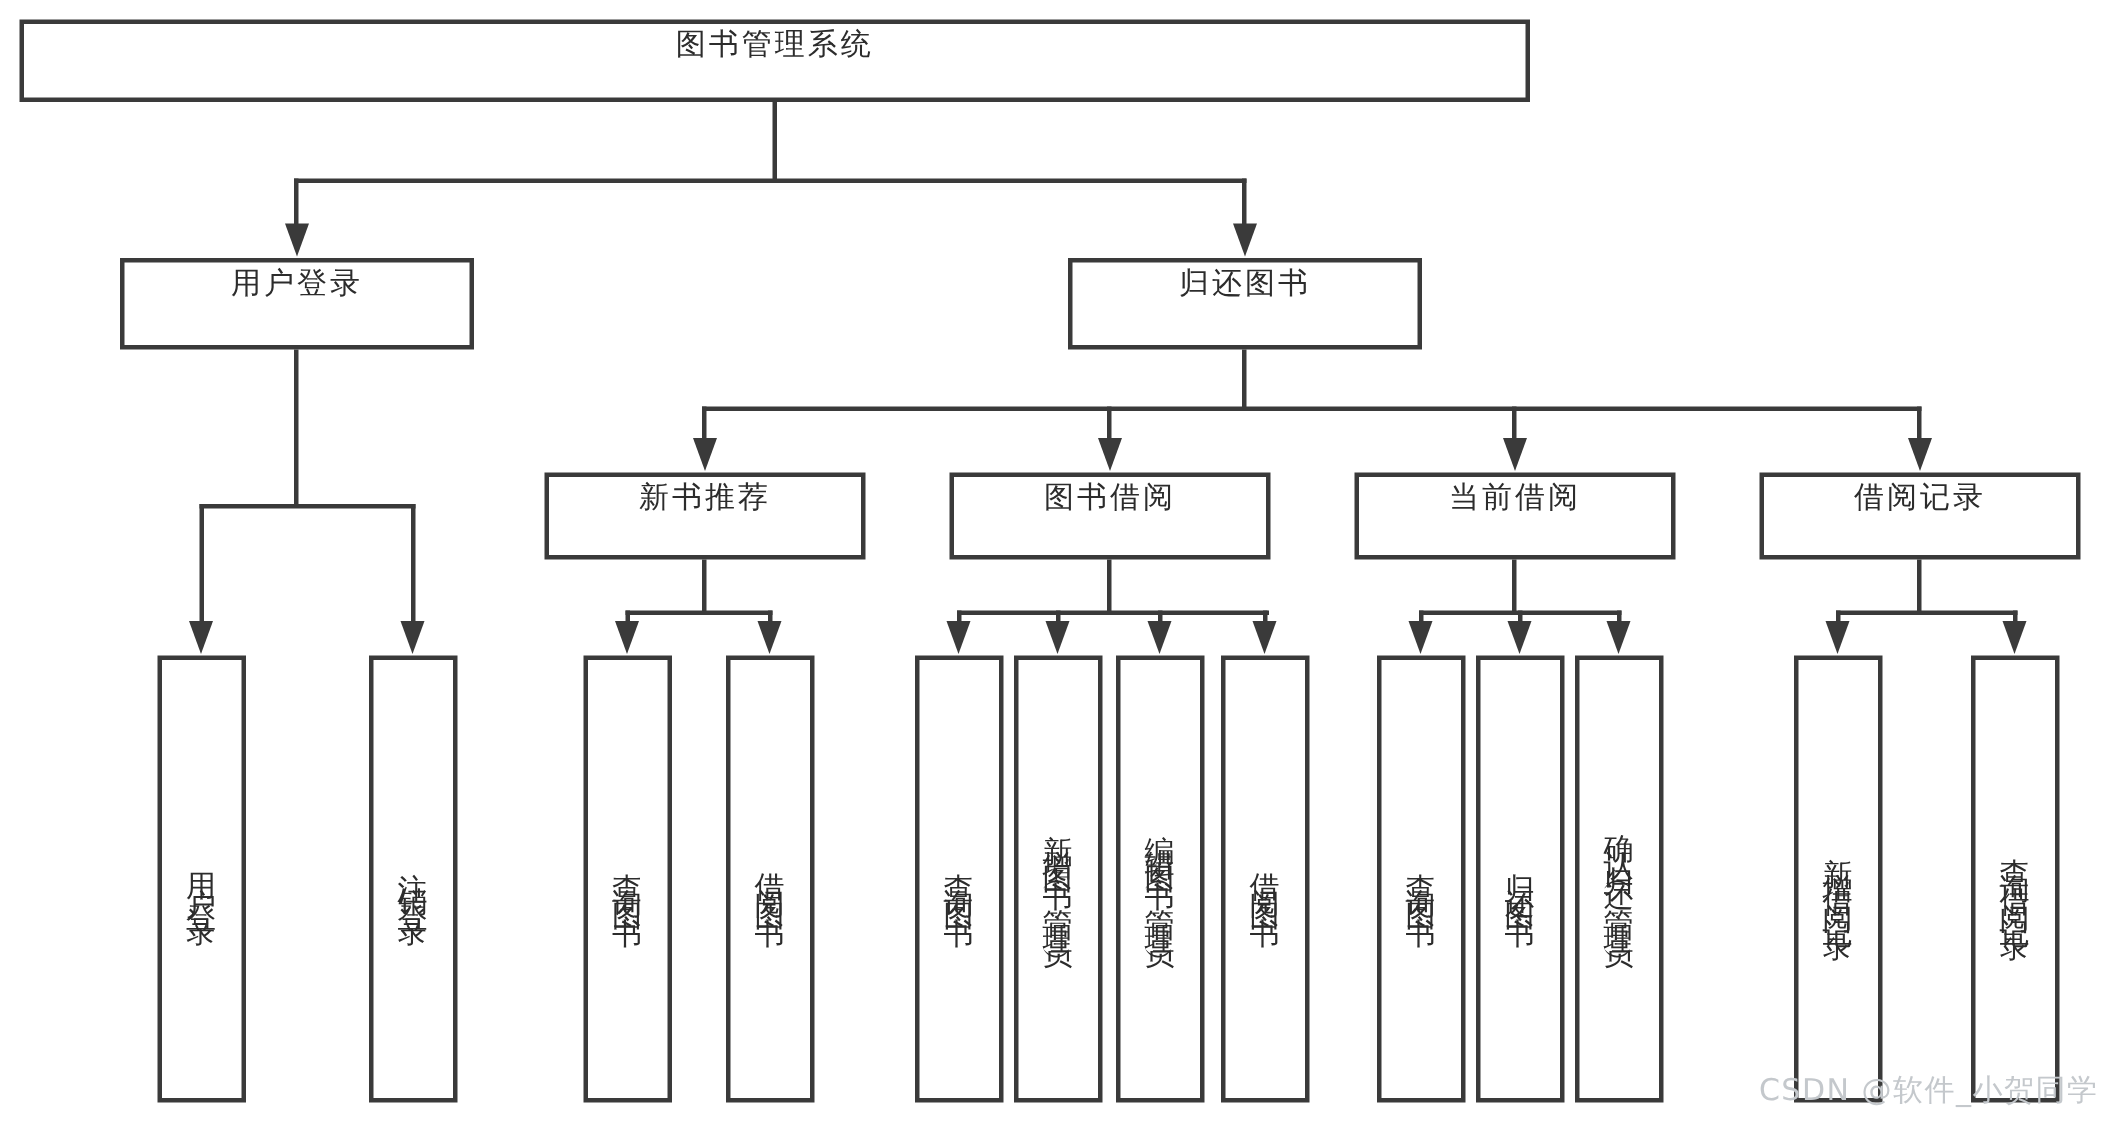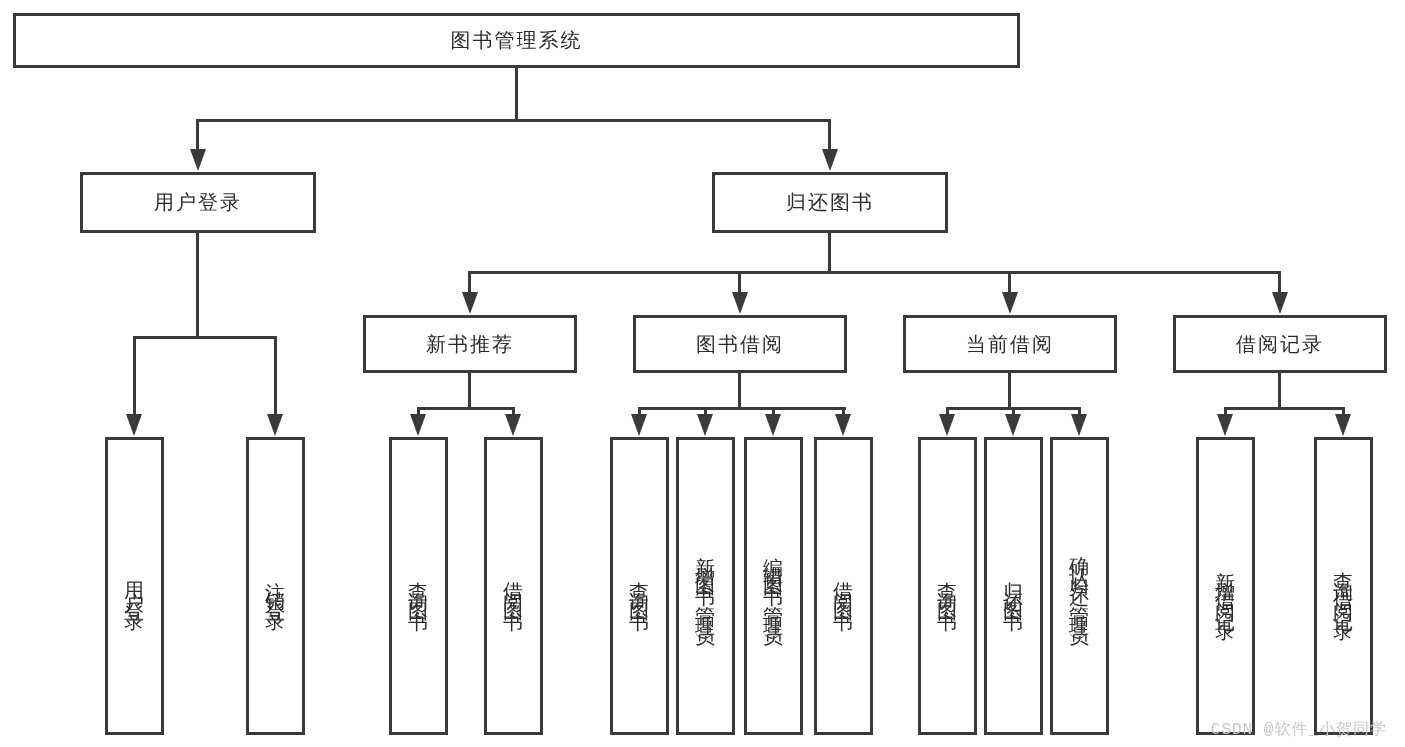--- a/index.html
+++ b/index.html
@@ -15,21 +15,21 @@
     position:relative;
     width:1405px;height:747px;
     background:var(--bg);
     overflow:hidden;
   }
   
   .hnode{
     position:absolute;
     border:3px solid var(--line);
     background:#fff;
-    display:flex;align-items:center;justify-content:center;
+    display:flex;justify-content:center;
     font-size:20px;letter-spacing:2px;color:var(--text);
   }
   
   .leaf{
     position:absolute;
     top:437px;height:298px;width:59px;
     border:3px solid var(--line);
     background:#fff;
     display:flex;align-items:center;justify-content:center;
   }
@@ -45,26 +45,25 @@
   .vline{position:absolute;width:3px;background:var(--line);}
   .hline{position:absolute;height:3px;background:var(--line);}
   .arrow{
     position:absolute;width:0;height:0;
     border-left:8px solid transparent;
     border-right:8px solid transparent;
     border-top:22px solid var(--line);
   }
   .watermark{
     position:absolute;
-    right:18px;bottom:7px;
-    font-size:16px;
+    right:6px;bottom:7px;
+    font-size:20px;
     color:var(--wm);
     letter-spacing:1px;
     z-index:50;
-    font-family:Liberation Mono, monospace;
   }
 </style>
 </head>
 <body>
 
 <div class="stage">
 
   <div class="hnode" style="left:13px;top:13px;width:1007px;height:55px;">
     <span>图书管理系统</span>
   </div>

